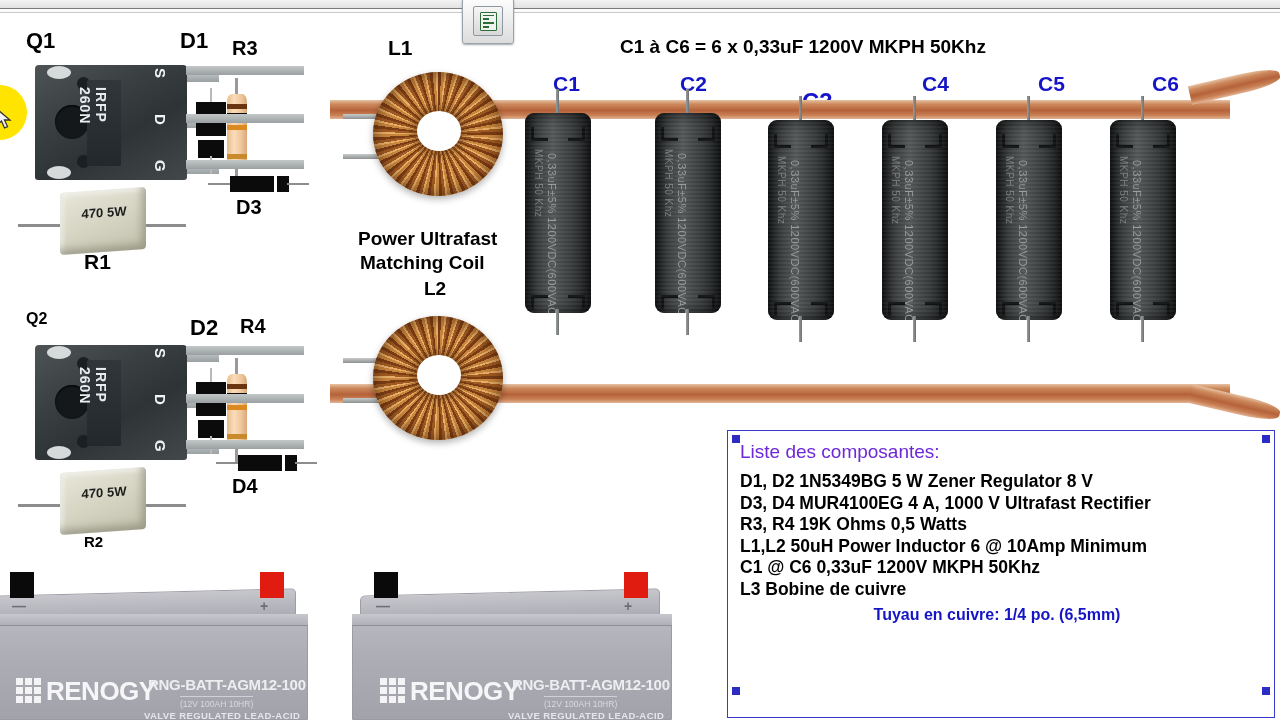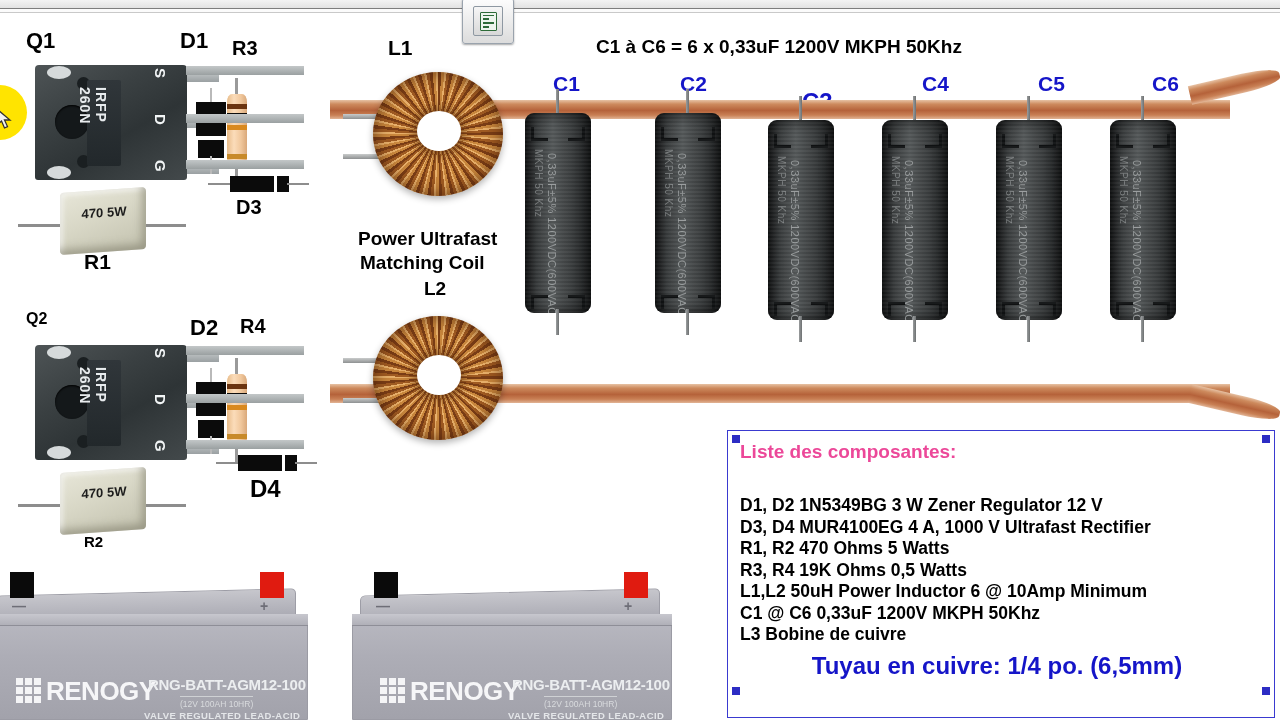--- a/index.html
+++ b/index.html
@@ -193,23 +193,23 @@
   .cap .pin { position:absolute; left:31px; width:3px; background:linear-gradient(90deg,#9a9d9e,#6d7071); }
   .cap .pin.t { top:-14px; height:26px; }
   .cap .pin.b { top:206px; height:26px; }
 
   
   .listbox {
     position:absolute; left:727px; top:430px; width:548px; height:288px;
     background:#ffffff; border:1.5px solid #3a3ad0;
   }
   .listbox .inner { padding:10px 0 0 12px; }
-  .listbox .title { font-size:19px; font-weight:bold; color:#ec4899; margin-bottom:32px; }
+  .listbox .title { font-size:19px; font-weight:normal; color:#6d28d9; margin-bottom:8px; }
   .listbox .line { font-size:17.5px; font-weight:bold; color:#000; line-height:21.5px; white-space:nowrap; }
-  .listbox .footer { margin-top:6px; font-size:24px; font-weight:bold; color:#1515c8; text-align:center; padding-right:20px; }
+  .listbox .footer { margin-top:6px; font-size:16px; font-weight:bold; color:#1515c8; text-align:center; padding-right:20px; }
   .handle { position:absolute; width:8px; height:8px; background:#2c2cc4; }
 
   
   .battery { position:absolute; width:320px; height:150px; }
   .battery .lid {
     position:absolute; left:8px; top:22px; width:300px; height:30px;
     background:linear-gradient(180deg,#c6c6cc,#a9a9b2);
     border-radius:5px 5px 0 0; border:1px solid #9d9da6;
     transform: skewY(-1.4deg);
   }
@@ -259,21 +259,21 @@
     </div>
   </div>
 
   <div class="cursor-blob"></div>
   <div class="cursor-arrow">
     <svg width="18" height="22" viewBox="0 0 18 22">
       <path d="M1 1 L1 17 L5.5 13 L8.5 20 L11.5 18.6 L8.5 12 L14 12 Z" fill="#f2f2f2" stroke="#303030" stroke-width="1.3"></path>
     </svg>
   </div>
 
-  <div class="lbl" style="left:596px; top:36px; font-size:19px;">C1 à C6 = 6 x 0,33uF 1200V MKPH 50Khz</div>
+  <div class="lbl" style="left:620px; top:36px; font-size:19px;">C1 à C6 = 6 x 0,33uF 1200V MKPH 50Khz</div>
 
   <div class="lbl-blue" style="left:553px; top:72px; font-size:21px;">C1</div>
   <div class="lbl-blue" style="left:680px; top:72px; font-size:21px;">C2</div>
   <div class="lbl-blue" style="left:802px; top:72px; font-size:24px;margin-top:16px;">C3</div>
   <div class="lbl-blue" style="left:922px; top:72px; font-size:21px;">C4</div>
   <div class="lbl-blue" style="left:1038px; top:72px; font-size:21px;">C5</div>
   <div class="lbl-blue" style="left:1152px; top:72px; font-size:21px;">C6</div>
 
   <div class="copper" style="left:330px; top:100px; width:900px;"></div>
   <div class="copper bend" style="left:1190px; top:86px; width:92px; height:19px; transform:rotate(-13deg); transform-origin:0 50%;"></div>
@@ -475,21 +475,21 @@
   <div style="position:absolute; left:186px; top:346px; width:118px; height:9px; background:linear-gradient(180deg,#c3c7c8,#9aa0a1);"></div>
   <div style="position:absolute; left:186px; top:394px; width:118px; height:9px; background:linear-gradient(180deg,#c3c7c8,#9aa0a1);"></div>
   <div style="position:absolute; left:186px; top:440px; width:118px; height:9px; background:linear-gradient(180deg,#c3c7c8,#9aa0a1);"></div>
 
   <div class="diode" style="left:222px; top:453px;">
     <div class="w l"></div>
     <div class="big"></div>
     <div class="band"></div>
     <div class="w r"></div>
   </div>
-  <div class="lbl" style="left:250px; top:475px; font-size:24px;">D4</div>
+  <div class="lbl" style="left:232px; top:475px; font-size:20px;">D4</div>
 
   <div class="cemres" style="left:36px; top:470px;">
     <div class="lead l"></div>
     <div class="lead r"></div>
     <div class="blk"></div>
     <div class="val">470  5W</div>
   </div>
   <div class="lbl" style="left:84px; top:533px; font-size:15px;">R2</div>
 
   <div class="battery" style="left:-12px; top:570px;">
@@ -518,23 +518,22 @@
     <div class="logo-mark"></div>
     <div class="brand">RENOGY</div>
     <div class="model">RNG-BATT-AGM12-100</div>
     <div class="sub">(12V 100AH 10HR)</div>
     <div class="sub2">VALVE REGULATED LEAD-ACID BATTERY</div>
   </div>
 
   <div class="listbox">
     <div class="inner">
       <div class="title">Liste des composantes:</div>
-      <div class="line">D1, D2 1N5349BG  3 W Zener Regulator 12 V</div>
+      <div class="line">D1, D2 1N5349BG  5 W Zener Regulator 8 V</div>
       <div class="line">D3, D4  MUR4100EG  4 A, 1000 V Ultrafast Rectifier</div>
-      <div class="line">R1, R2  470 Ohms 5 Watts</div>
       <div class="line">R3, R4  19K Ohms 0,5 Watts</div>
       <div class="line">L1,L2  50uH Power Inductor 6 @ 10Amp Minimum</div>
       <div class="line">C1 @ C6  0,33uF 1200V MKPH 50Khz</div>
       <div class="line">L3 Bobine de cuivre</div>
       <div class="footer">Tuyau en cuivre: 1/4 po. (6,5mm)</div>
     </div>
     <span class="handle" style="left:4px; top:4px;"></span>
     <span class="handle" style="right:4px; top:4px;"></span>
     <span class="handle" style="left:4px; top:256px;"></span>
     <span class="handle" style="right:4px; top:256px;"></span>

